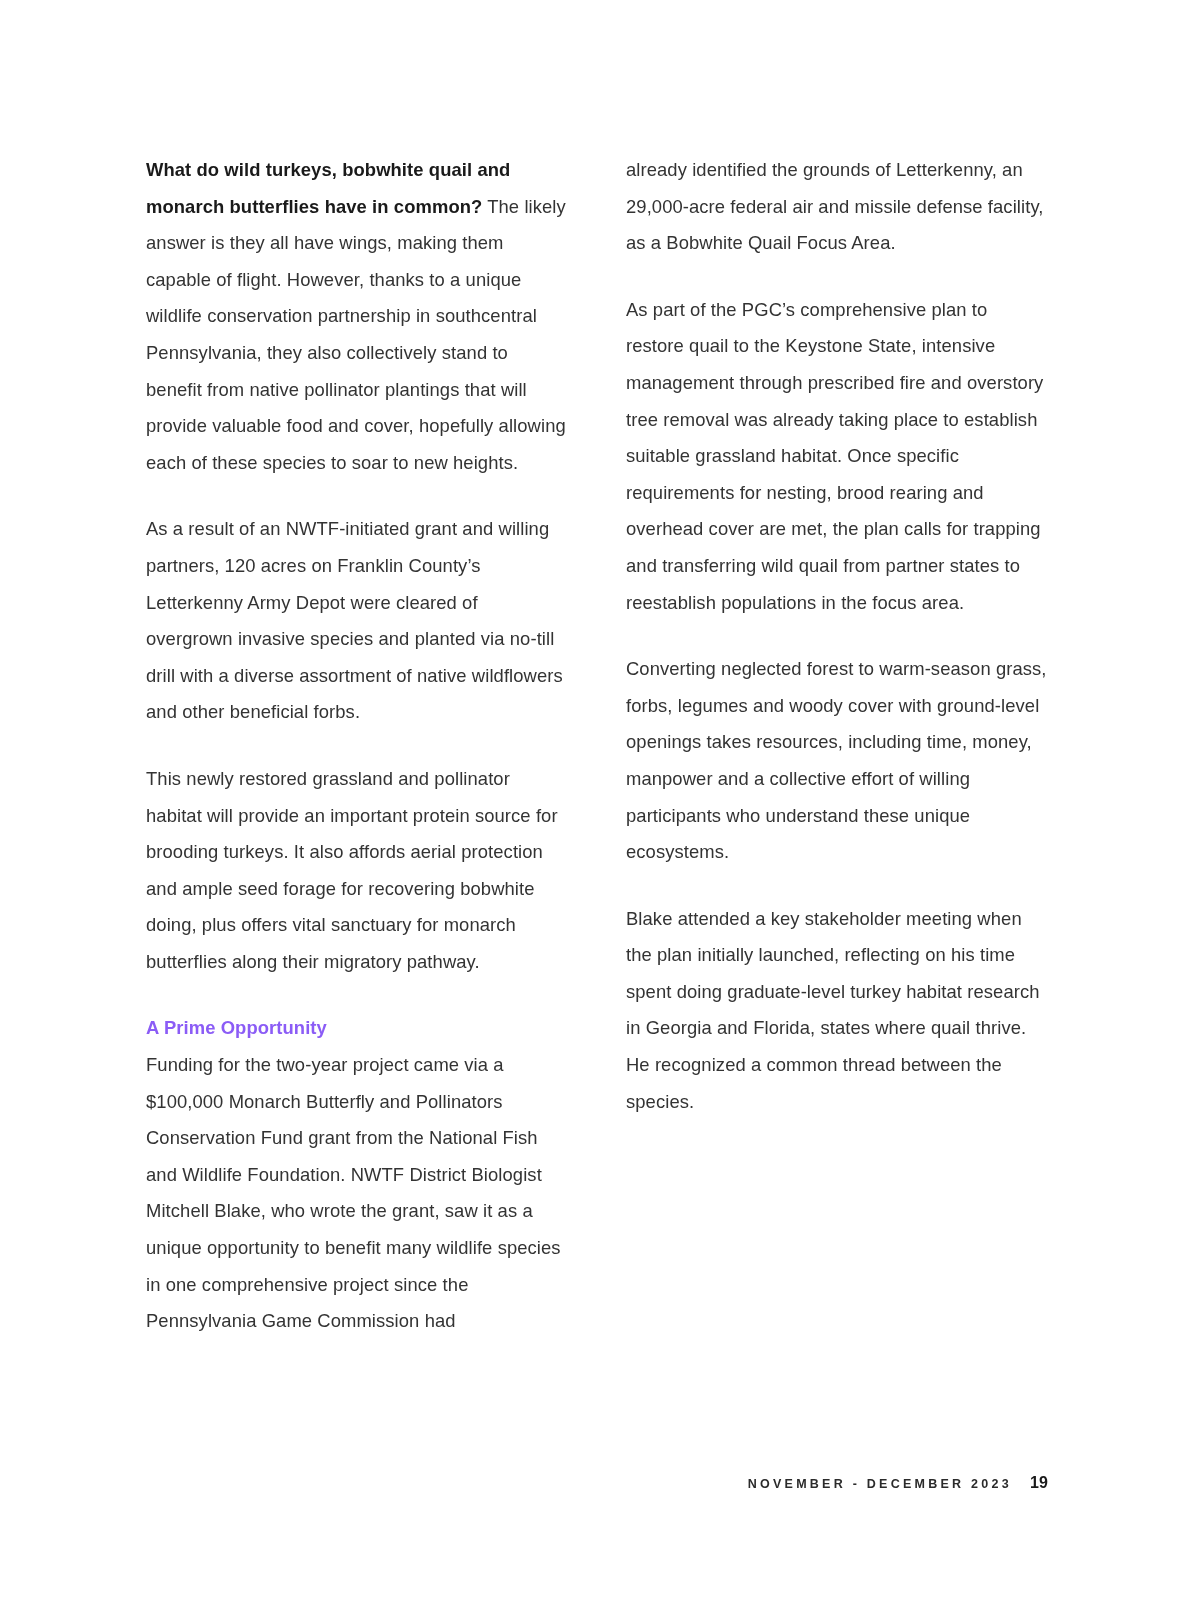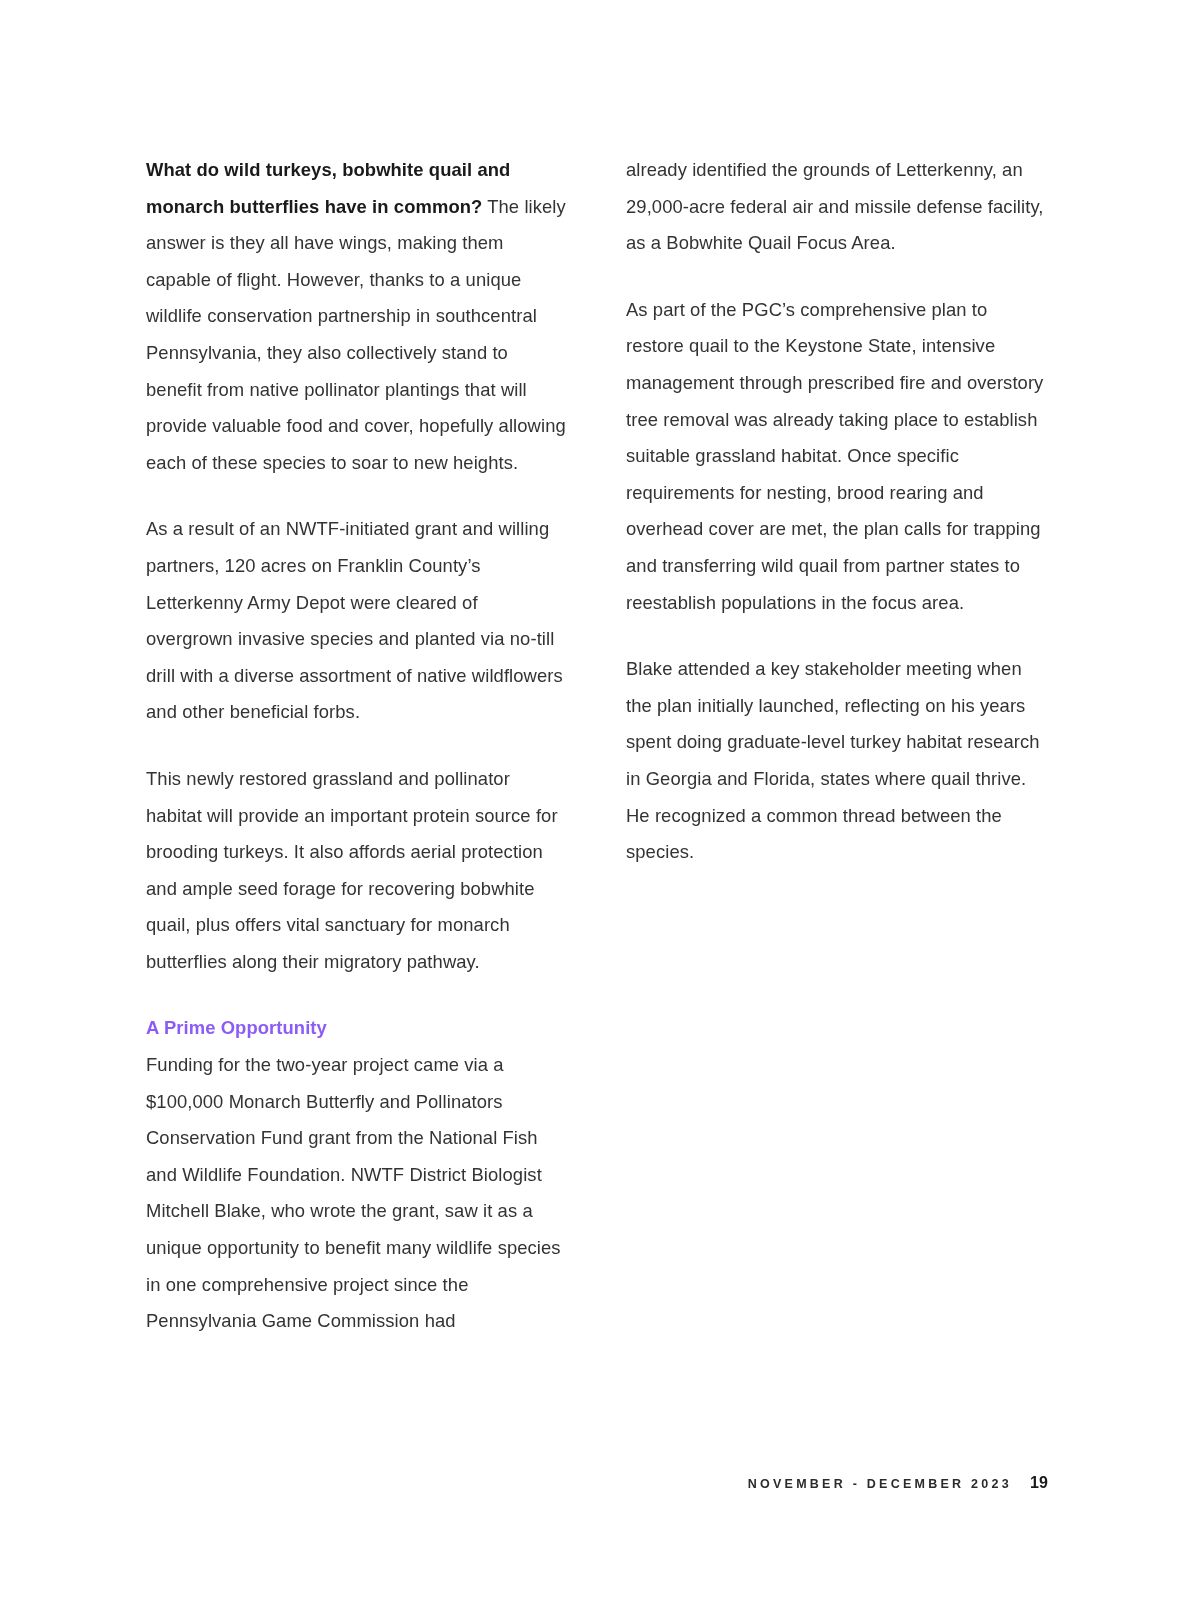--- a/index.html
+++ b/index.html
@@ -89,29 +89,30 @@
 </head>
 <body>
 
 <div class="page">
 
   <div class="columns">
 
     <div class="col">
       <p class="para"><span class="lead-bold">What do wild turkeys, bobwhite quail and monarch butterflies have in common?</span><span> The likely answer is they all have wings, making them capable of flight. However, thanks to a unique wildlife conservation partnership in southcentral Pennsylvania, they also collectively stand to benefit from native pollinator plantings that will provide valuable food and cover, hopefully allowing each of these species to soar to new heights.</span></p>
       <p class="para">As a result of an NWTF-initiated grant and willing partners, 120 acres on Franklin County’s Letterkenny Army Depot were cleared of overgrown invasive species and planted via no-till drill with a diverse assortment of native wildflowers and other beneficial forbs.</p>
-      <p class="para">This newly restored grassland and pollinator habitat will provide an important protein source for brooding turkeys. It also affords aerial protection and ample seed forage for recovering bobwhite quail, plus offers vital sanctuary for monarch butterflies along their migratory pathway.</p>
+      <p class="para">This newly restored grassland and pollinator habitat will provide an important protein source for brooding turkeys. It also affords aerial protection and ample seed forage for recovering bobwhite doing, plus offers vital sanctuary for monarch butterflies along their migratory pathway.</p>
       <h2 class="subhead">A Prime Opportunity</h2>
       <p class="para subhead-para">Funding for the two-year project came via a $100,000 Monarch Butterfly and Pollinators Conservation Fund grant from the National Fish and Wildlife Foundation. NWTF District Biologist Mitchell Blake, who wrote the grant, saw it as a unique opportunity to benefit many wildlife species in one comprehensive project since the Pennsylvania Game Commission had</p>
     </div>
 
     <div class="col">
       <p class="para">already identified the grounds of Letterkenny, an 29,000-acre federal air and missile defense facility, as a Bobwhite Quail Focus Area.</p>
       <p class="para">As part of the PGC’s comprehensive plan to restore quail to the Keystone State, intensive management through prescribed fire and overstory tree removal was already taking place to establish suitable grassland habitat. Once specific requirements for nesting, brood rearing and overhead cover are met, the plan calls for trapping and transferring wild quail from partner states to reestablish populations in the focus area.</p>
-      <p class="para">Blake attended a key stakeholder meeting when the plan initially launched, reflecting on his years spent doing graduate-level turkey habitat research in Georgia and Florida, states where quail thrive. He recognized a common thread between the species.</p>
+      <p class="para">Converting neglected forest to warm-season grass, forbs, legumes and woody cover with ground-level openings takes resources, including time, money, manpower and a collective effort of willing participants who understand these unique ecosystems.</p>
+      <p class="para">Blake attended a key stakeholder meeting when the plan initially launched, reflecting on his time spent doing graduate-level turkey habitat research in Georgia and Florida, states where quail thrive. He recognized a common thread between the species.</p>
     </div>
 
   </div>
 
   <div class="footer">
     <span class="footer-issue">NOVEMBER - DECEMBER 2023</span>
     <span class="footer-page">19</span>
   </div>
 
 </div>

